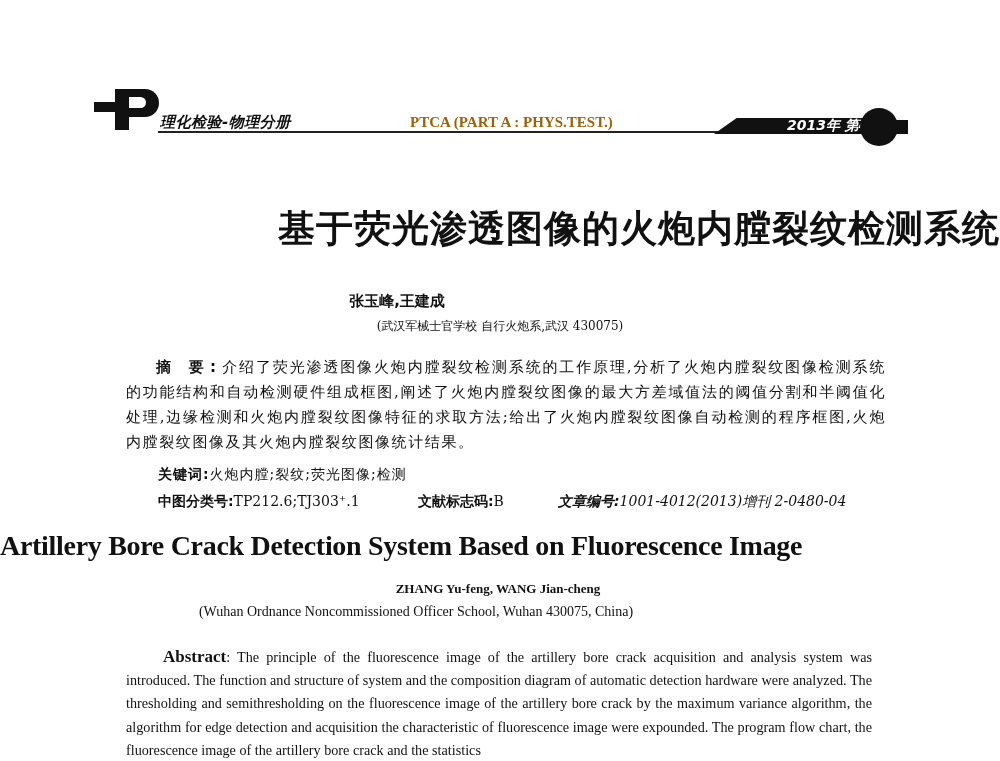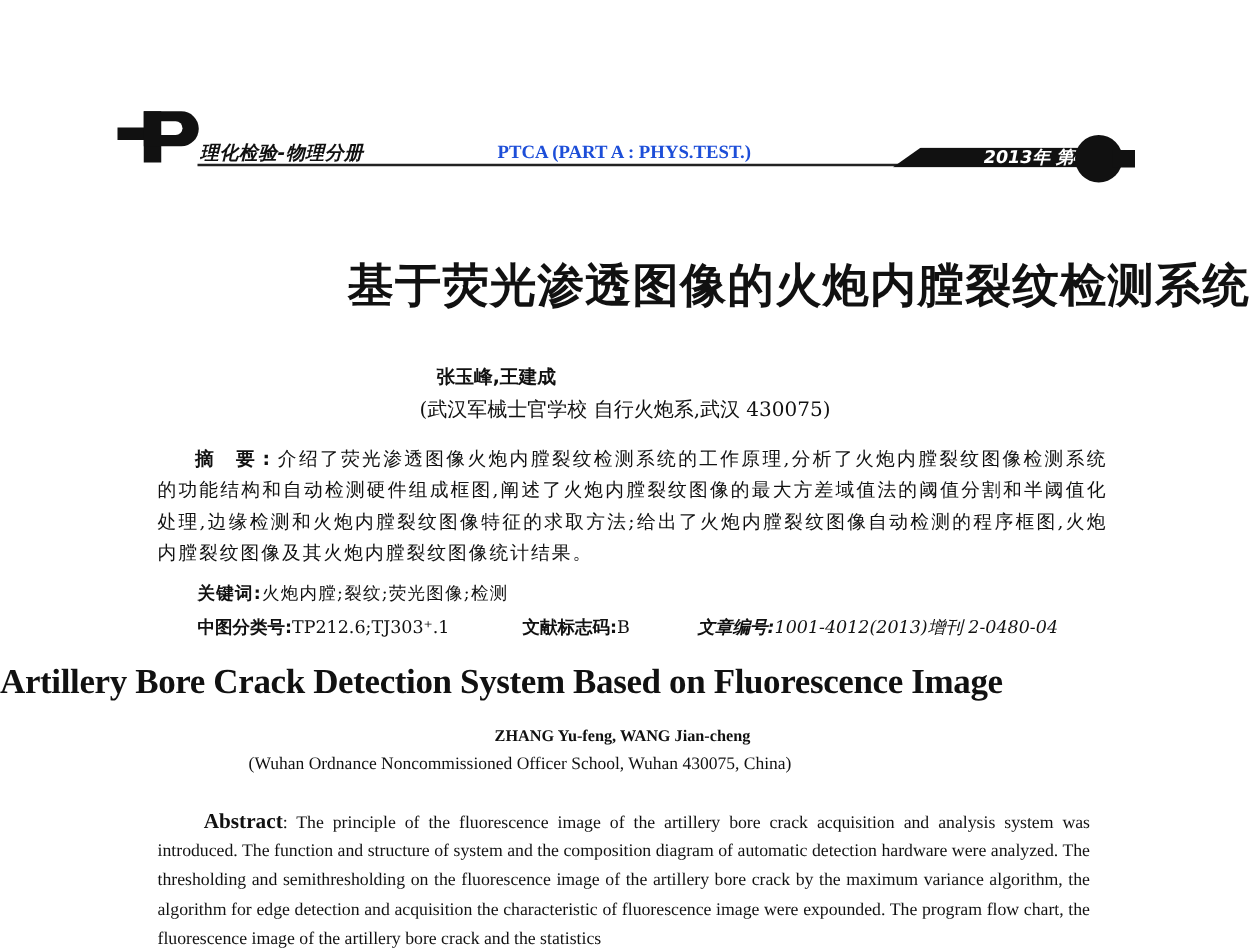--- a/index.html
+++ b/index.html
@@ -10,22 +10,22 @@
   .logo-bar { left: 94px; top: 102px; width: 36px; height: 10px; background: #111; }
   .logo-stem { left: 115px; top: 89px; width: 14px; height: 41px; background: #111; }
   .logo-bowl { left: 115px; top: 89px; width: 44px; height: 28px; background: #111; border-radius: 0 14px 14px 0; }
   .logo-hole { left: 129px; top: 97px; width: 17px; height: 11px; background: #fff; border-radius: 0 6px 6px 0; }
   .journal-cn {
     left: 160px; top: 113px; font-family: "DejaVu Sans", sans-serif; font-weight: bold;
     font-style: italic; font-size: 15px; letter-spacing: 0.5px; color: #111; white-space: nowrap;
   }
   .header-rule { left: 158px; top: 131px; width: 750px; height: 2px; background: #222; }
   .journal-en {
-    left: 398px; top: 114px; font-family: "Liberation Serif", serif; font-weight: bold;
-    font-size: 15px; color: #1d4ed8; white-space: nowrap;
+    left: 410px; top: 114px; font-family: "Liberation Serif", serif; font-weight: bold;
+    font-size: 15px; color: #a16207; white-space: nowrap;
   }
   .year-tab {
     left: 714px; top: 118px; width: 162px; height: 16px; background: #111;
     clip-path: polygon(14% 0, 100% 0, 100% 100%, 0 100%);
   }
   .year-text {
     left: 740px; top: 117px; font-family: "DejaVu Sans", sans-serif; font-weight: bold;
     font-style: italic; font-size: 14px; color: #fff; white-space: nowrap; margin-left: 47px;
   }
   .year-circle { left: 860px; top: 108px; width: 38px; height: 38px; border-radius: 50%; background: #111; }
@@ -36,21 +36,21 @@
     left: 0; width: 1000px; top: 204px; text-align: right;
     font-family: "DejaVu Sans", sans-serif; font-weight: bold; font-size: 37px;
     letter-spacing: 1px; color: #111;
   }
   .authors-cn {
     left: 0; width: 794px; top: 292px; text-align: center;
     font-family: "DejaVu Sans", sans-serif; font-weight: bold; font-size: 15px; color: #111;
   }
   .affil-cn {
     left: 0; width: 1000px; top: 318px; text-align: center;
-    font-family: "DejaVu Serif", serif; font-size: 16px; color: #111;
+    font-family: "DejaVu Serif", serif; font-size: 12px; color: #111;
   }
 
   .abstract-cn {
     left: 126px; width: 760px; top: 355px;
     font-family: "DejaVu Serif", serif; font-size: 15px; line-height: 25px;
     color: #111; text-align: justify; text-indent: 2em; letter-spacing: 1.6px;
   }
   .abstract-cn .lbl { font-family: "DejaVu Sans", sans-serif; font-weight: bold; letter-spacing: 6px; }
 
   .meta-line {

